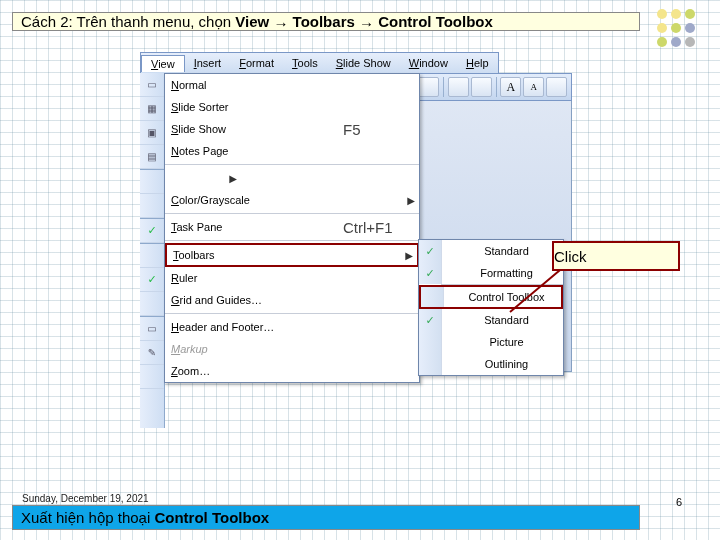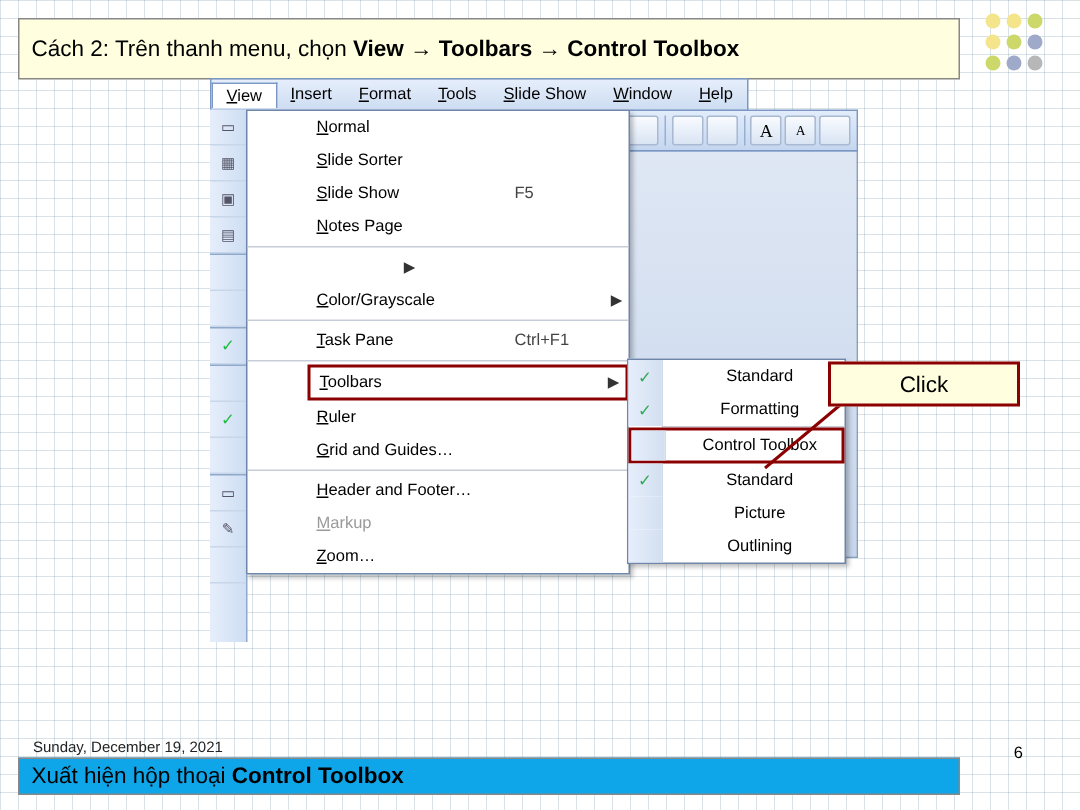--- a/index.html
+++ b/index.html
@@ -28,21 +28,21 @@
     z-index: 2;
   }
   .dots svg { display:block; }
   .title-bar {
     position: absolute;
     top: 12px;
     left: 12px;
     right: 80px;
     background: #ffffe0;
     border: 1px solid #888;
-    padding: 11px 8px;
+    padding: 0 8px;
     font-size: 15px;
     z-index: 3;
   }
   .title-bar b { font-weight: bold; }
   .arrow { font-family: "Segoe UI Symbol", Arial; }
   .menubar {
     position: absolute;
     top: 52px;
     left: 140px;
     height: 20px;
@@ -122,37 +122,36 @@
     border: 1px solid #6f86ab;
     box-shadow: 2px 2px 3px rgba(0,0,0,0.25);
     font-size: 11px;
     z-index: 5;
   }
   .viewmenu .row {
     display: flex;
     align-items: center;
     height: 22px;
     position: relative;
-    margin-left: 40px;
   }
   .viewmenu .label { flex: 1; padding-left: 6px; }
-  .viewmenu .sc { width: 60px; color:#444; font-size:11px; }
+  .viewmenu .sc { width: 60px; color:#444; font-size:15px; }
   .viewmenu .tri { width: 16px; text-align:center; color:#333; font-size:10px;}
   .viewmenu .sep {
     height: 1px;
     background: #c7cdd8;
     margin: 2px 0 2px 0;
   }
   .viewmenu .row.highlight {
     background: #fff;
     border: 2px solid #8b0000;
     box-sizing: border-box;
     height: 24px;
   }
-  .viewmenu .row.dim .label { color:#9a9a9a; }
+  .viewmenu .row.dim .label { color:#9a9a9a;font-style:italic; }
   .submenu {
     position: absolute;
     top: 239px;
     left: 418px;
     width: 144px;
     background: #fff;
     border: 1px solid #6f86ab;
     box-shadow: 2px 2px 3px rgba(0,0,0,0.25);
     font-size: 11px;
     z-index: 6;
@@ -177,21 +176,21 @@
     height: 24px;
   }
   .click-box {
     position: absolute;
     top: 241px;
     right: 40px;
     width: 124px;
     height: 26px;
     background: #ffffe0;
     border: 2px solid #8b0000;
-    display:flex; align-items:center; justify-content:center;
+    display:flex; align-items:center; justify-content:flex-start;
     font-size: 15px;
     z-index: 7;
   }
   .pointer-line {
     position: absolute;
     z-index: 6;
     pointer-events:none;
   }
   .footer-date {
     position: absolute;

